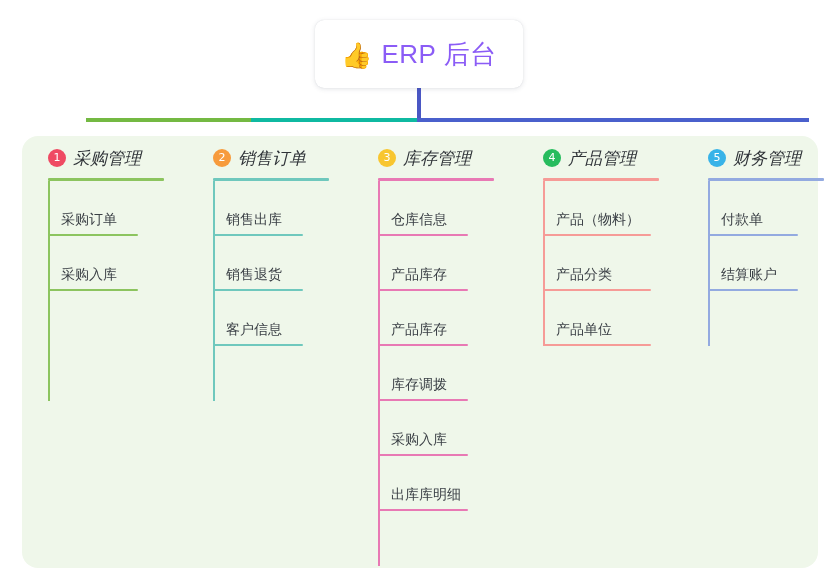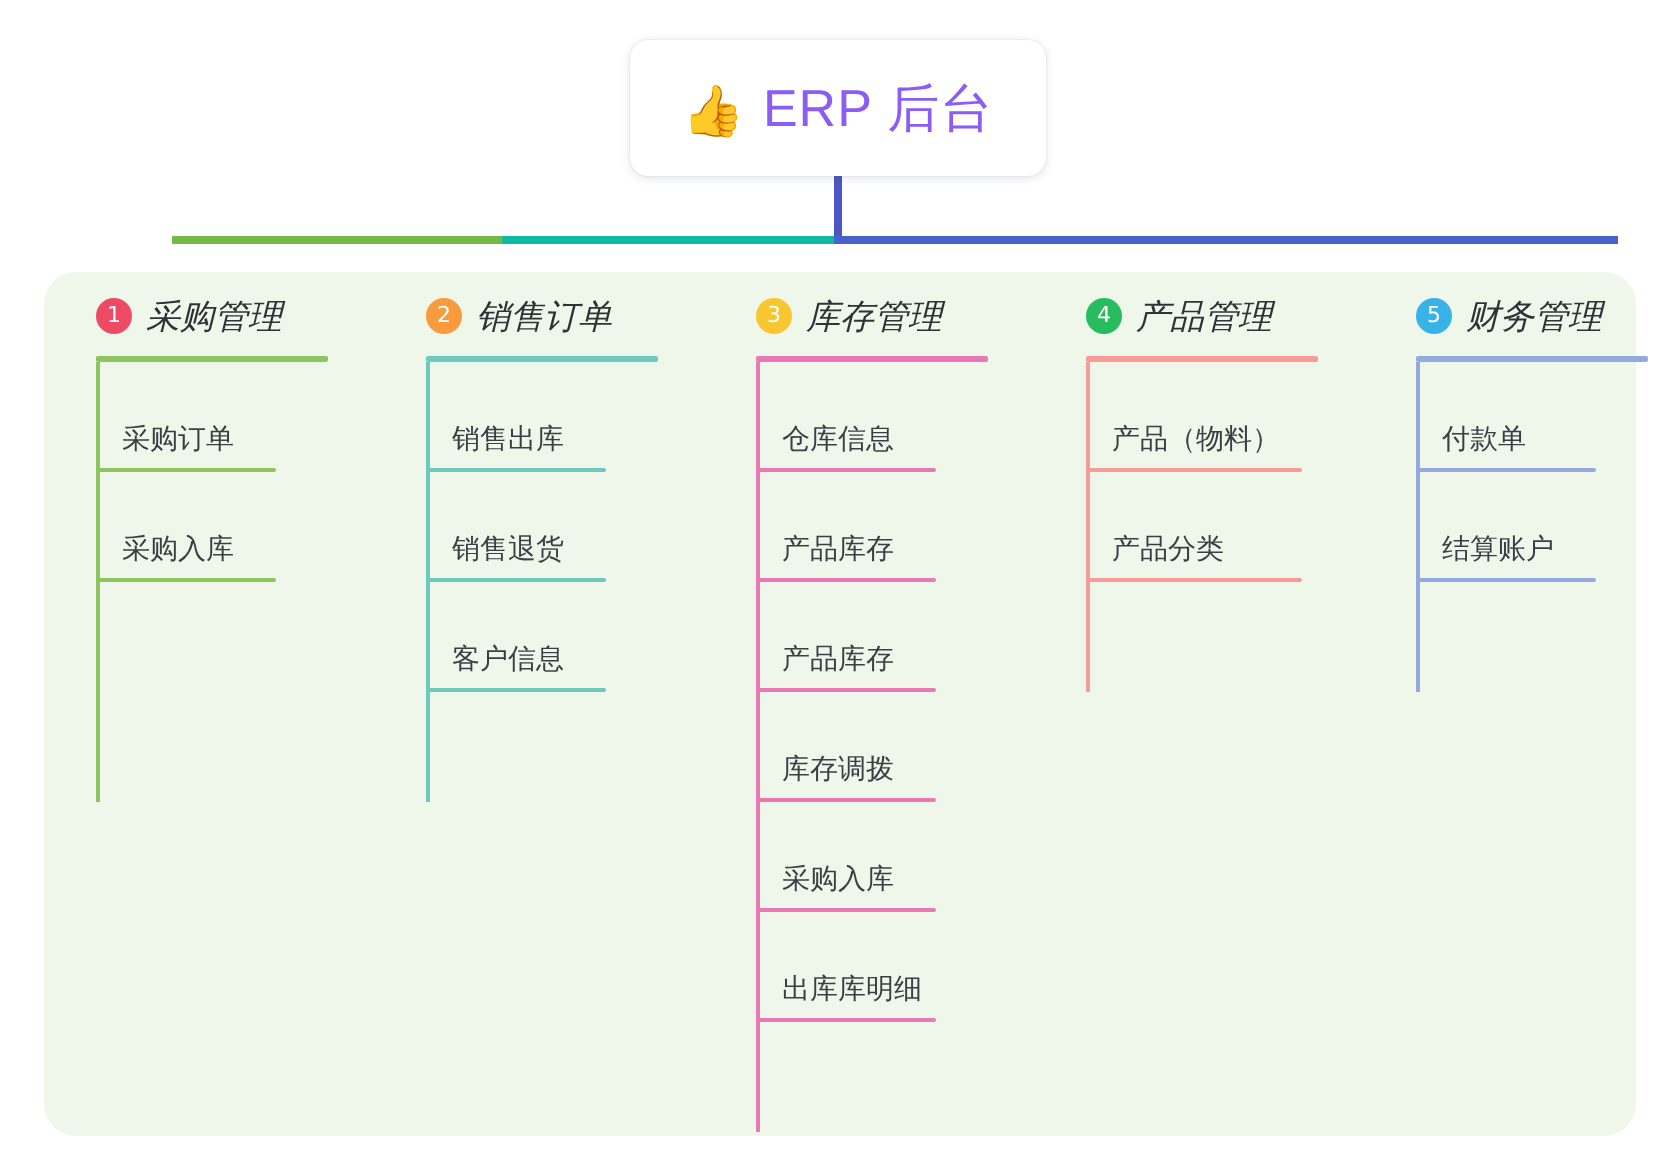--- a/index.html
+++ b/index.html
@@ -260,20 +260,24 @@
       <div class="leaves">
         <div class="spine" style="background: rgb(246, 155, 151); height: 165px;"></div>
         <div class="leaf">
           <span class="leaf-text">产品（物料）</span>
           <div class="leaf-rule" style="width: 108px; background: rgb(246, 155, 151);"></div>
         </div>
         <div class="leaf">
           <span class="leaf-text">产品分类</span>
           <div class="leaf-rule" style="width: 108px; background: rgb(246, 155, 151);"></div>
         </div>
+        <div class="leaf">
+          <span class="leaf-text">产品单位</span>
+          <div class="leaf-rule" style="width: 108px; background: rgb(246, 155, 151);"></div>
+        </div>
       </div>
     </div>
     <div class="column" style="left: 690px;">
       <div class="col-header">
         <span class="badge" style="background: rgb(56, 179, 232);">5</span>
         <span class="col-title">财务管理</span>
       </div>
       <div class="col-rule" style="width: 116px; background: rgb(147, 170, 224);"></div>
       <div class="leaves">
         <div class="spine" style="background: rgb(147, 170, 224); height: 165px;"></div>

